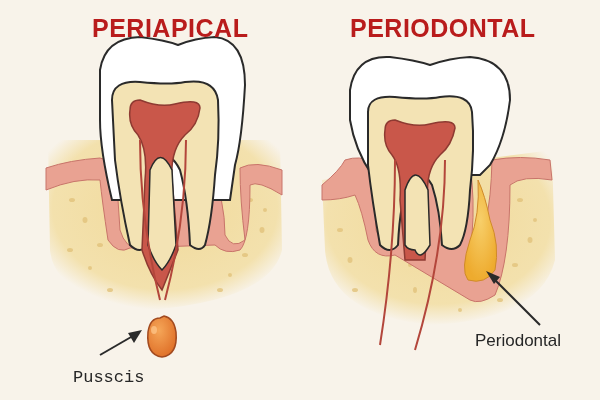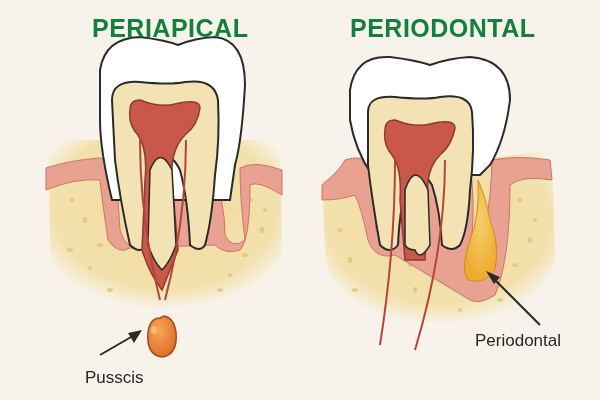--- a/index.html
+++ b/index.html
@@ -1,21 +1,21 @@
 <!DOCTYPE html>
 <html><head>
 <meta charset="utf-8">
 <style>
   html, body { margin:0; padding:0; }
   body { width:600px; height:400px; background:#f8f3ea; overflow:hidden; position:relative; font-family:"Liberation Sans", sans-serif; }
-  .title { position:absolute; top:14px; font-weight:bold; font-size:25px; color:#15803d; letter-spacing:0.5px; }
+  .title { position:absolute; top:14px; font-weight:bold; font-size:25px; color:#b91c1c; letter-spacing:0.5px; }
   #t1 { left:92px; }
   #t2 { left:350px; }
   .label { position:absolute; font-size:17px; color:#262626; line-height:21px; }
-  #l1 { left:85px; top:367px; }
+  #l1 { left:73px; top:367px;font-family:Liberation Mono, monospace; }
   #l2 { left:459px; top:330px; text-align:center; width:118px; }
   svg { position:absolute; left:0; top:0; }
 </style>
 </head>
 <body>
 
 <svg width="600" height="400" viewBox="0 0 600 400">
   <defs>
     <radialGradient id="boneG" cx="50%" cy="40%" r="60%">
       <stop offset="0%" stop-color="#f1d99a"></stop>

